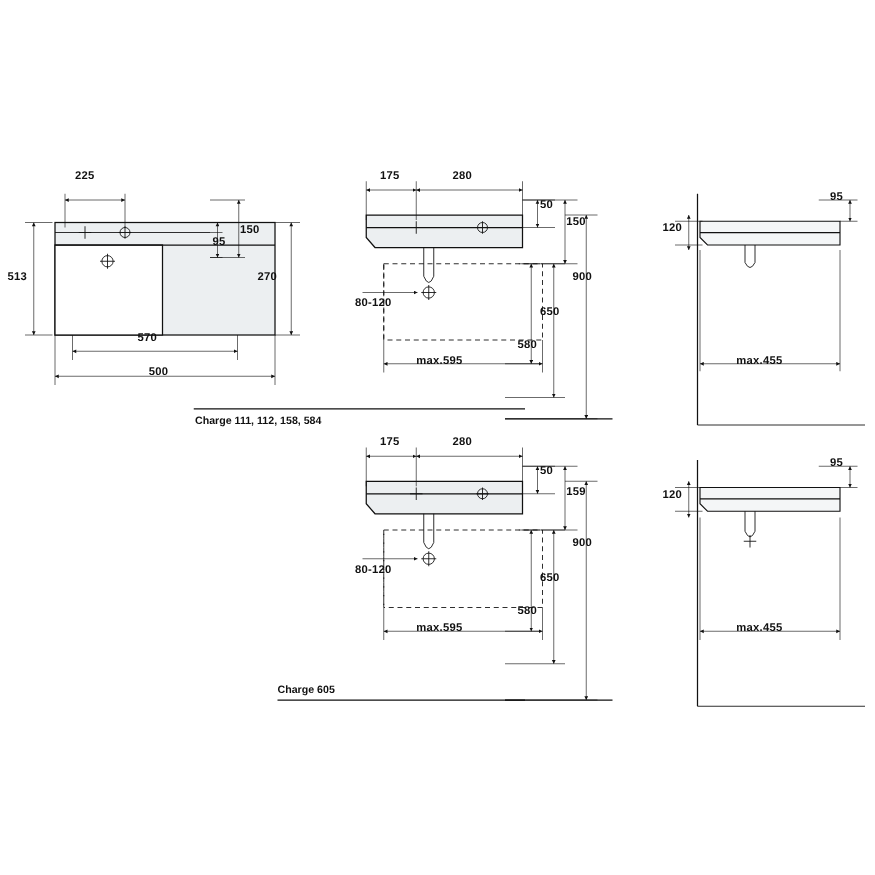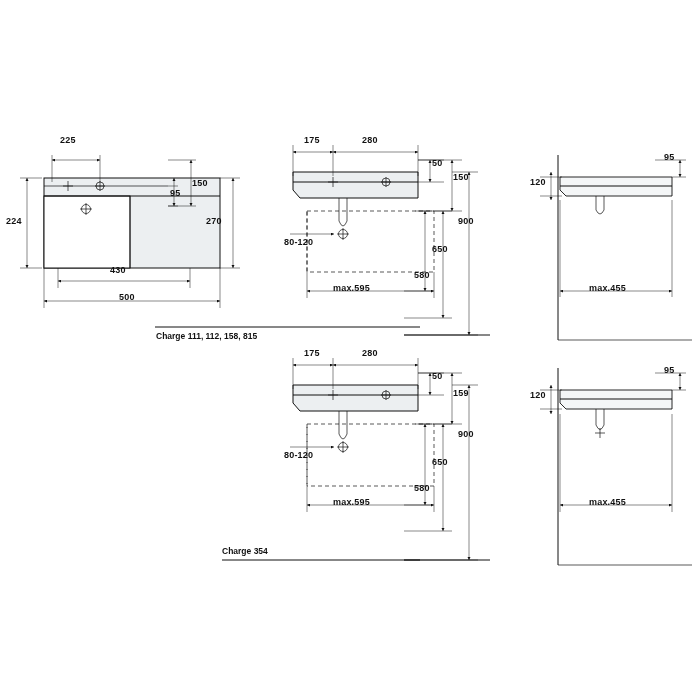--- a/index.html
+++ b/index.html
@@ -279,22 +279,22 @@
       <line class="fine" x1="551" y1="385" x2="551" y2="414" marker-start="url(#arS)" marker-end="url(#ar)"></line>
       <line class="fine" x1="560" y1="414" x2="560" y2="512"></line>
       <line class="fine" x1="672" y1="414" x2="672" y2="512"></line>
       <line class="fine" x1="560" y1="505" x2="672" y2="505" marker-start="url(#arS)" marker-end="url(#ar)"></line>
     </g>
 
     <line class="sld" x1="222" y1="560" x2="420" y2="560"></line>
   </svg>
 
   <div class="lbl" style="left:60px;  top:135px;">225</div>
-  <div class="lbl" style="left:6px;   top:216px;">224</div>
-  <div class="lbl" style="left:110px; top:265px;">430</div>
+  <div class="lbl" style="left:6px;   top:216px;">513</div>
+  <div class="lbl" style="left:110px; top:265px;">570</div>
   <div class="lbl" style="left:119px; top:292px;">500</div>
   <div class="lbl" style="left:206px; top:216px;">270</div>
   <div class="lbl" style="left:192px; top:178px;">150</div>
   <div class="lbl" style="left:170px; top:188px;">95</div>
 
   <div class="lbl" style="left:304px; top:135px;">175</div>
   <div class="lbl" style="left:362px; top:135px;">280</div>
   <div class="lbl" style="left:432px; top:158px;">50</div>
   <div class="lbl" style="left:453px; top:172px;">150</div>
   <div class="lbl" style="left:284px; top:237px;">80-120</div>
@@ -314,16 +314,16 @@
   <div class="lbl" style="left:284px; top:450px;">80-120</div>
   <div class="lbl" style="left:333px; top:497px;">max.595</div>
   <div class="lbl" style="left:414px; top:483px;">580</div>
   <div class="lbl" style="left:432px; top:457px;">650</div>
   <div class="lbl" style="left:458px; top:429px;">900</div>
 
   <div class="lbl" style="left:664px; top:365px;">95</div>
   <div class="lbl" style="left:530px; top:390px;">120</div>
   <div class="lbl" style="left:589px; top:497px;">max.455</div>
 
-  <div class="cap" style="left:156px; top:331px;">Charge 111, 112, 158, 815</div>
-  <div class="cap" style="left:222px; top:546px;">Charge 354</div>
+  <div class="cap" style="left:156px; top:331px;">Charge 111, 112, 158, 584</div>
+  <div class="cap" style="left:222px; top:546px;">Charge 605</div>
 
 </div>
 
 </body></html>

